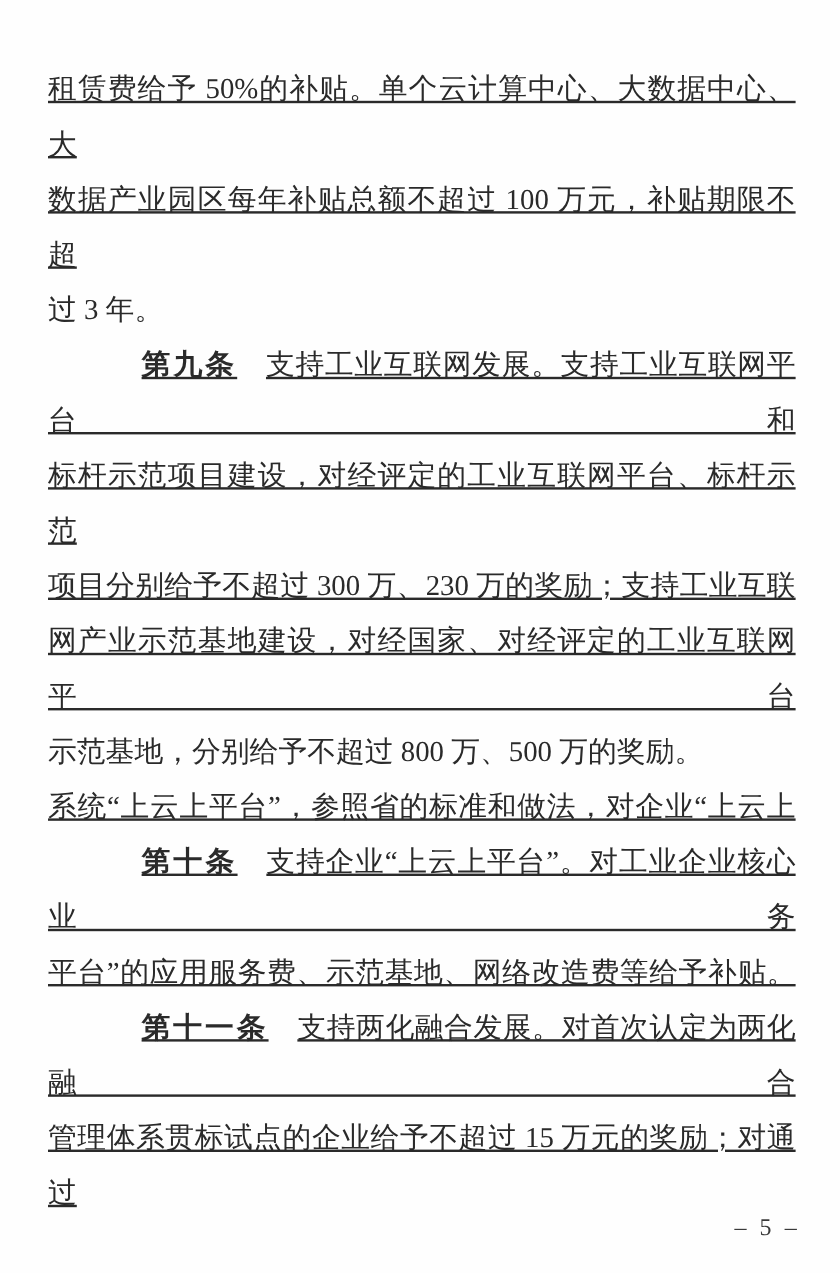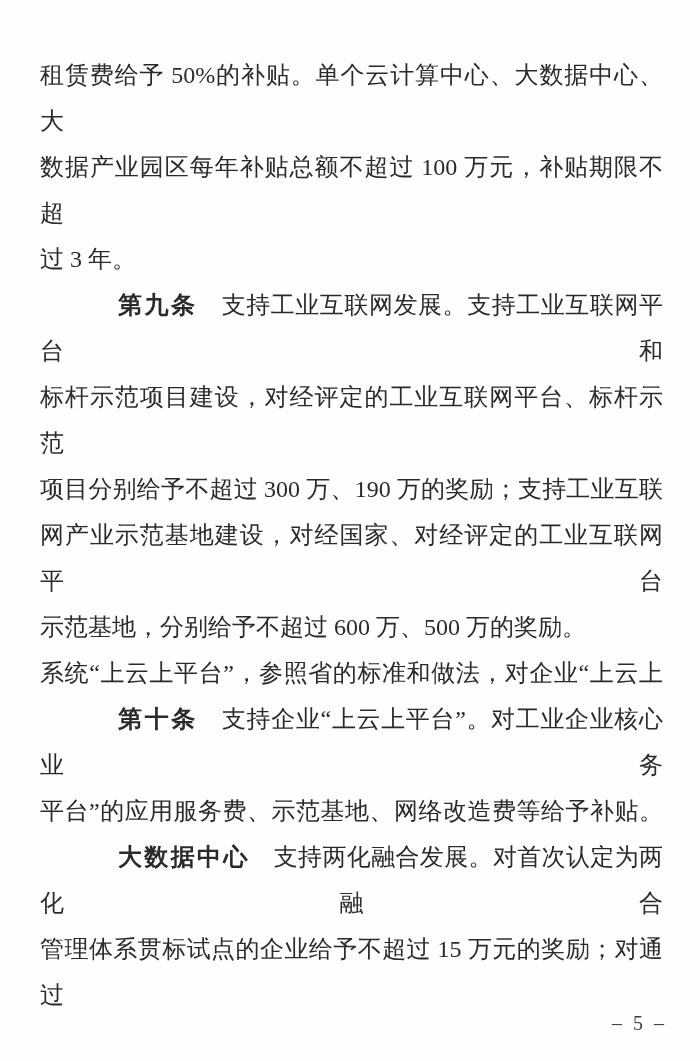--- a/index.html
+++ b/index.html
@@ -29,20 +29,21 @@
     margin: 0;
     padding: 0;
   }
   .line {
     display: block;
     text-align: justify;
     white-space: normal;
   }
   .line.full {
     text-align-last: justify;
+    text-decoration: underline;
   }
   .line.indent {
     text-indent: 46px;
   }
   .term {
     font-family: "Liberation Sans", "DejaVu Sans", sans-serif;
     font-weight: 700;
     margin-right: 24px;
     letter-spacing: 2px;
     margin-left: 32px;
@@ -64,33 +65,33 @@
 
     <p class="para">
       <span class="line full">租赁费给予 50%的补贴。单个云计算中心、大数据中心、大</span>
       <span class="line full">数据产业园区每年补贴总额不超过 100 万元，补贴期限不超</span>
       <span class="line">过 3 年。</span>
     </p>
 
     <p class="para">
       <span class="line full indent"><b class="term">第九条</b><span>支持工业互联网发展。支持工业互联网平台和</span></span>
       <span class="line full">标杆示范项目建设，对经评定的工业互联网平台、标杆示范</span>
-      <span class="line full">项目分别给予不超过 300 万、190 万的奖励；支持工业互联</span>
+      <span class="line full">项目分别给予不超过 300 万、230 万的奖励；支持工业互联</span>
       <span class="line full">网产业示范基地建设，对经国家、对经评定的工业互联网平台</span>
-      <span class="line">示范基地，分别给予不超过 600 万、500 万的奖励。</span>
+      <span class="line">示范基地，分别给予不超过 800 万、500 万的奖励。</span>
     </p>
 
     <p class="para">
       <span class="line full">系统“上云上平台”，参照省的标准和做法，对企业“上云上</span>
       <span class="line full indent"><b class="term">第十条</b><span>支持企业“上云上平台”。对工业企业核心业务</span></span>
       <span class="line full">平台”的应用服务费、示范基地、网络改造费等给予补贴。</span>
     </p>
 
     <p class="para">
-      <span class="line full indent"><b class="term">大数据中心</b><span>支持两化融合发展。对首次认定为两化融合</span></span>
+      <span class="line full indent"><b class="term">第十一条</b><span>支持两化融合发展。对首次认定为两化融合</span></span>
       <span class="line full">管理体系贯标试点的企业给予不超过 15 万元的奖励；对通过</span>
 
     </p>
 
   </div>
 
   <div class="footer">
     <span>– 5 –</span>
   </div>
 </div>

